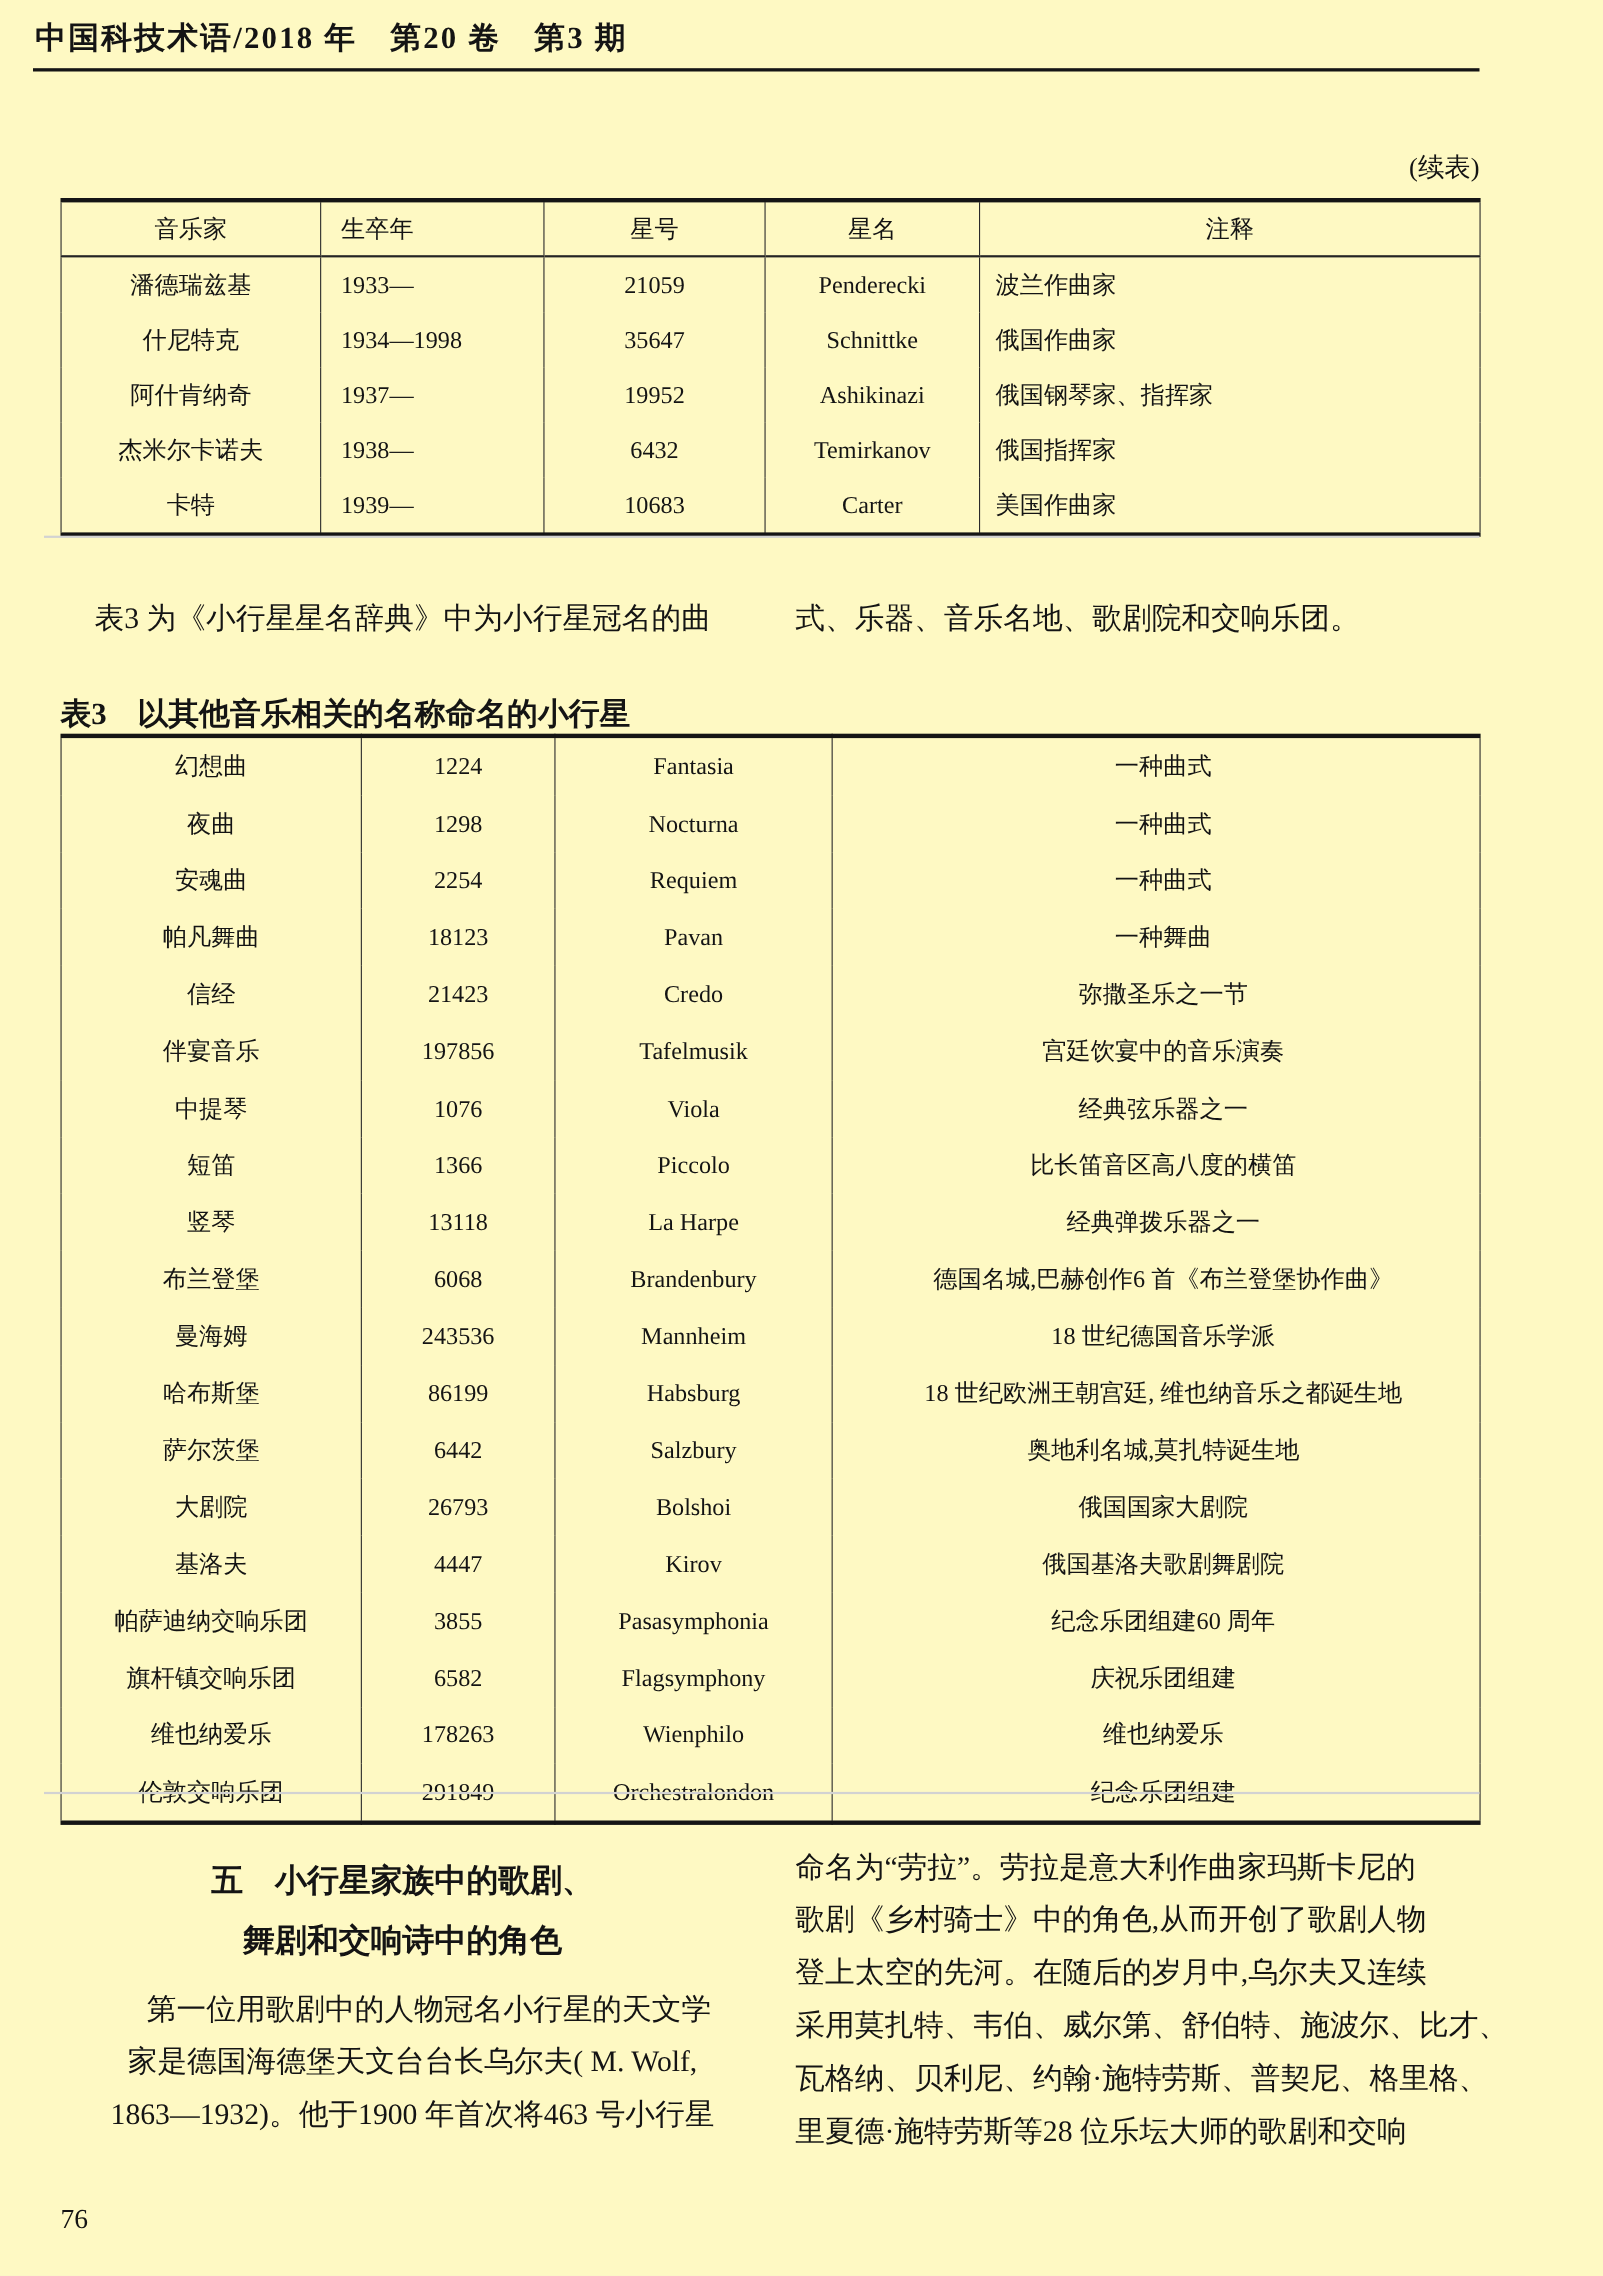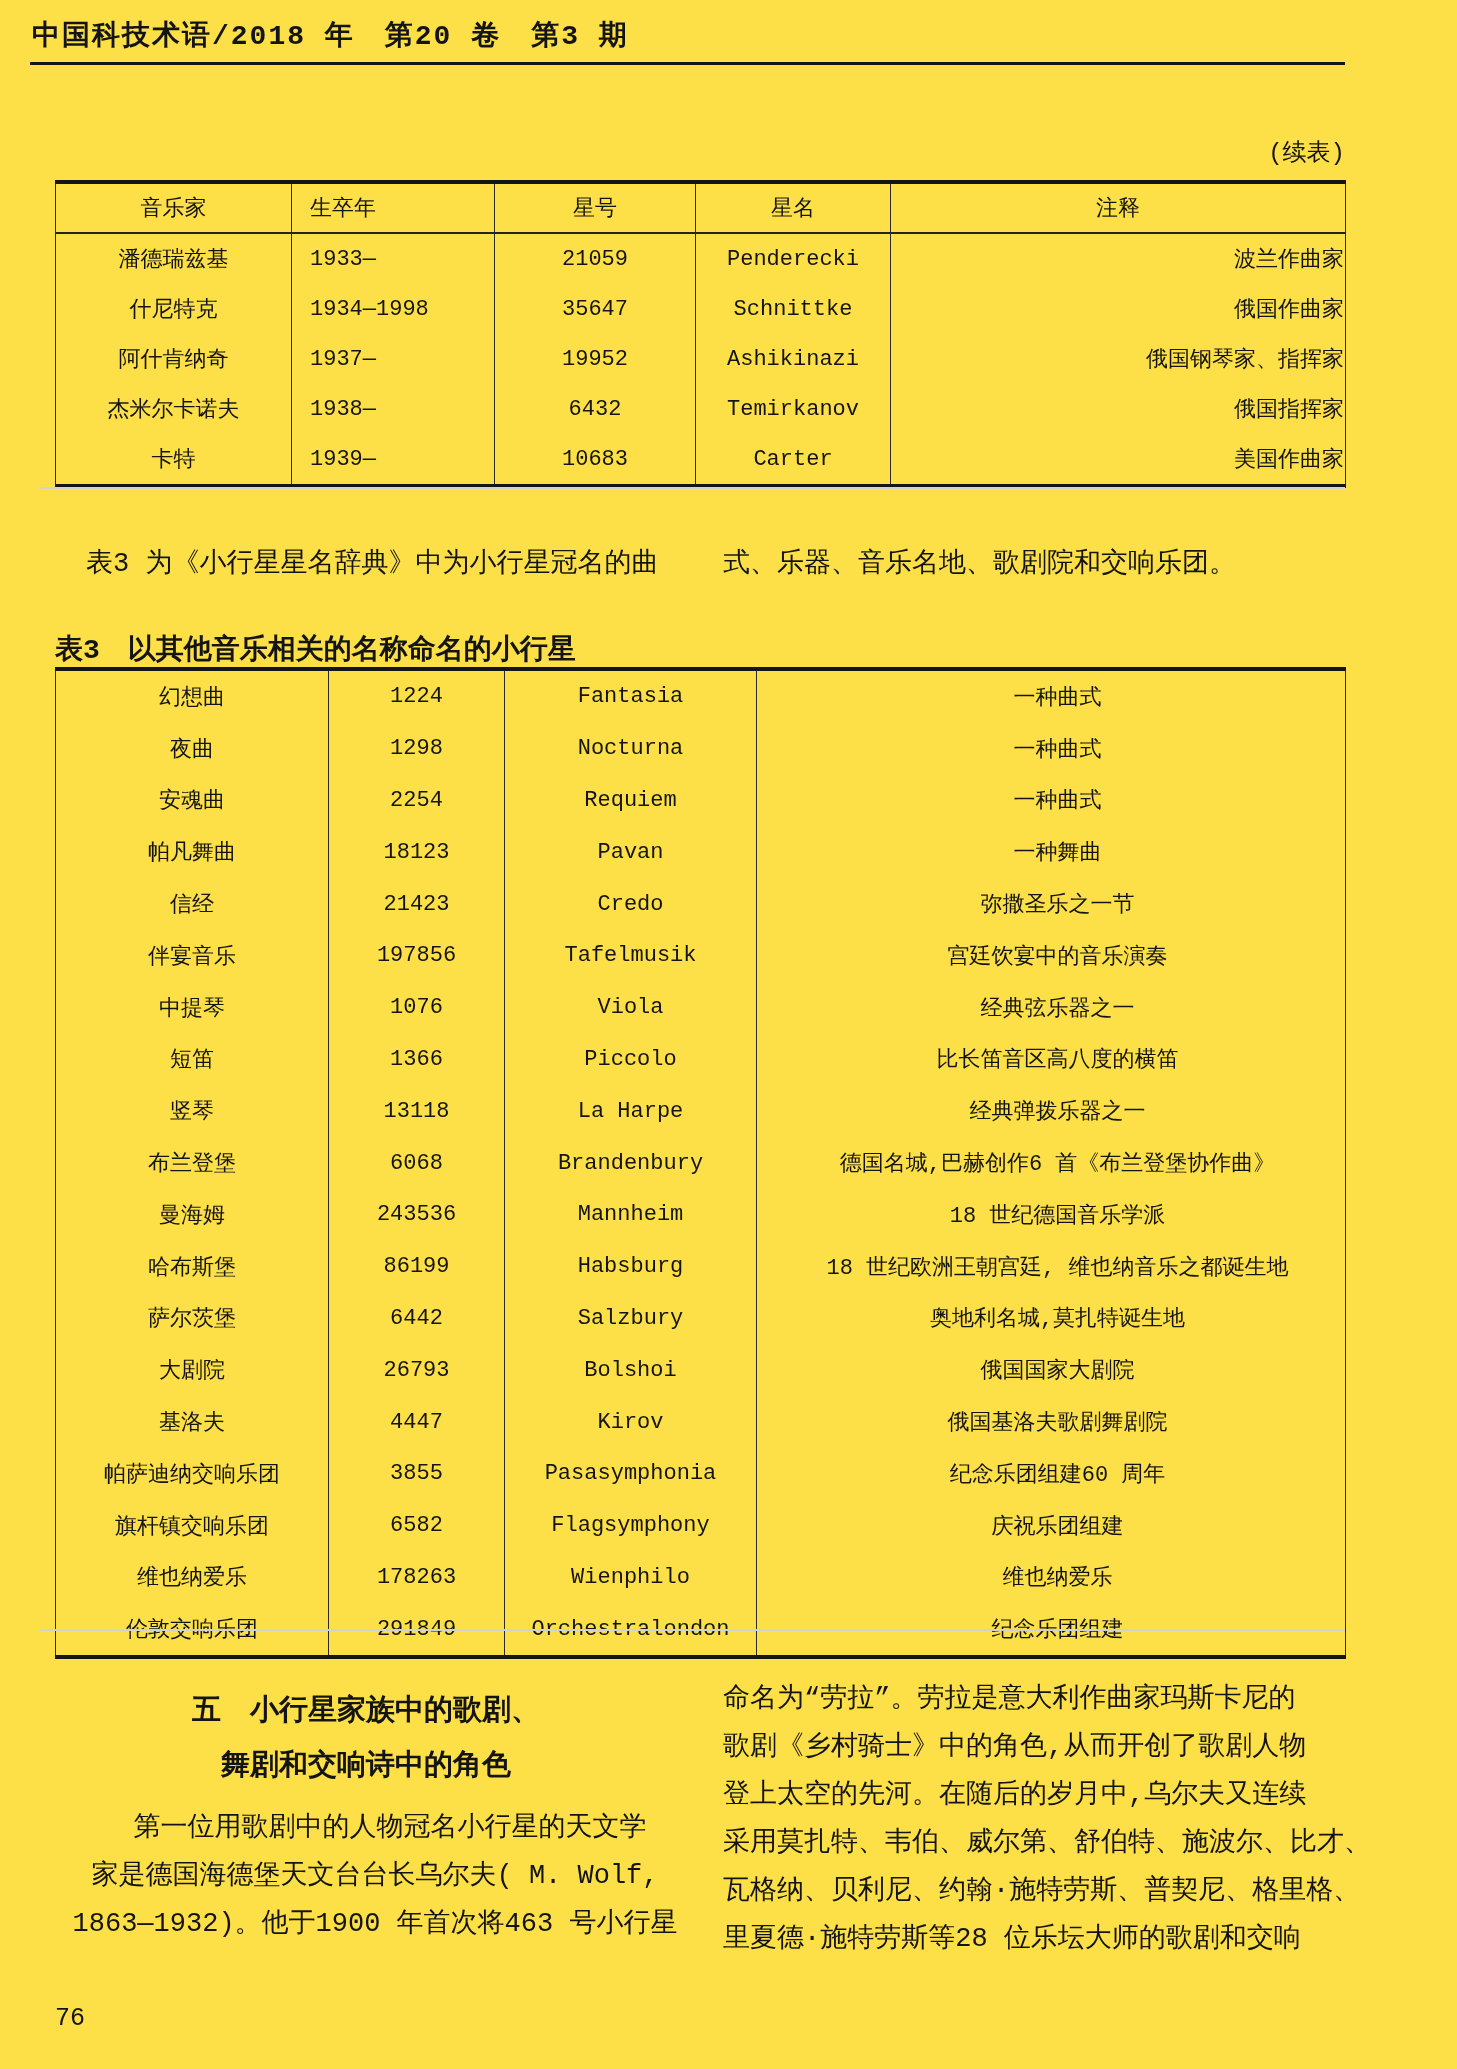--- a/index.html
+++ b/index.html
@@ -1,19 +1,19 @@
 <!DOCTYPE html>
 <html><head>
 <meta charset="utf-8">
 <style>
   html,body { margin:0; padding:0; background:#e8e8e8; }
   .page {
     position:relative; width:1457px; height:2069px; margin:0 auto;
-    background:#fde047; color:#141414; overflow:hidden;
-    font-family:Liberation Mono, monospace;
+    background:#fef9c3; color:#141414; overflow:hidden;
+    font-family:Liberation Serif, serif;
   }
   .abs { position:absolute; }
 
   
   .journal { left:32px; top:16px; font-size:28px; font-weight:bold; letter-spacing:2px; white-space:nowrap; }
   .header-rule { left:30px; top:62px; width:1315px; height:3px; background:#151515; }
   .continued { left:55px; top:100px; width:1290px; text-align:right; font-size:24px;margin-top:36px; }
 
   
   table.paper-table {
@@ -27,21 +27,21 @@
   table.paper-table th, table.paper-table td {
     border-right:1.5px solid #2a2a2a; font-weight:normal;
     vertical-align:middle; text-align:center; overflow:hidden; white-space:nowrap;
   }
   table.paper-table th:last-child, table.paper-table td:last-child { border-right:none; }
 
   #musician-table { top:180px; }
   #musician-table th { height:46px; border-bottom:2px solid #242424; }
   #musician-table td { height:48px; }
   #musician-table .c1 { text-align:left; padding-left:18px; }
-  #musician-table td.c4 { text-align:right; padding-left:14px; }
+  #musician-table td.c4 { text-align:left; padding-left:14px; }
 
   #asteroid-table { top:667px;padding-left:24px; }
   #asteroid-table td { height:49.8px; }
   #asteroid-table td.c3 { text-align:center; padding-left:14px; }
 
   .echo-line { left:40px; width:1305px; height:1.5px; background:#d2d2d2; }
 
   
   .bridge-left  { left:55px; top:544px; width:625px; font-size:27px; text-indent:31px; white-space:nowrap; }
   .bridge-right { left:723px; top:544px; width:625px; font-size:27px; white-space:nowrap; }

